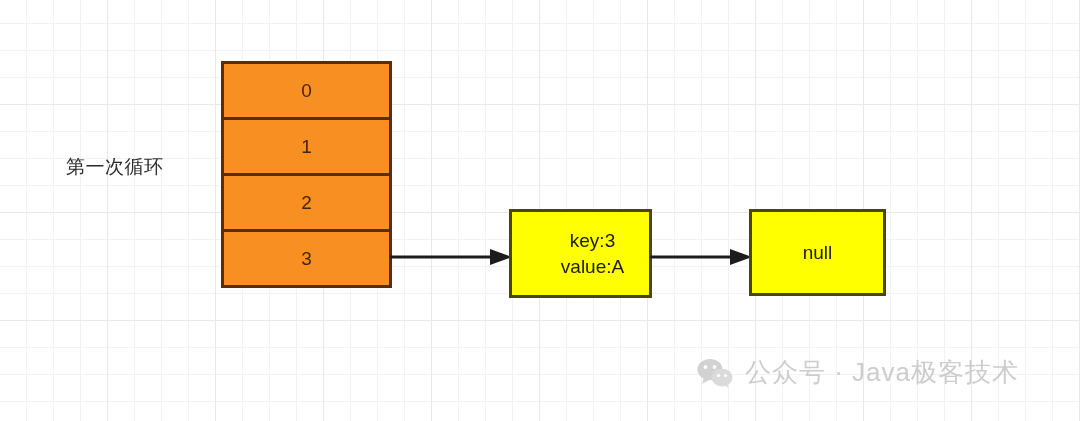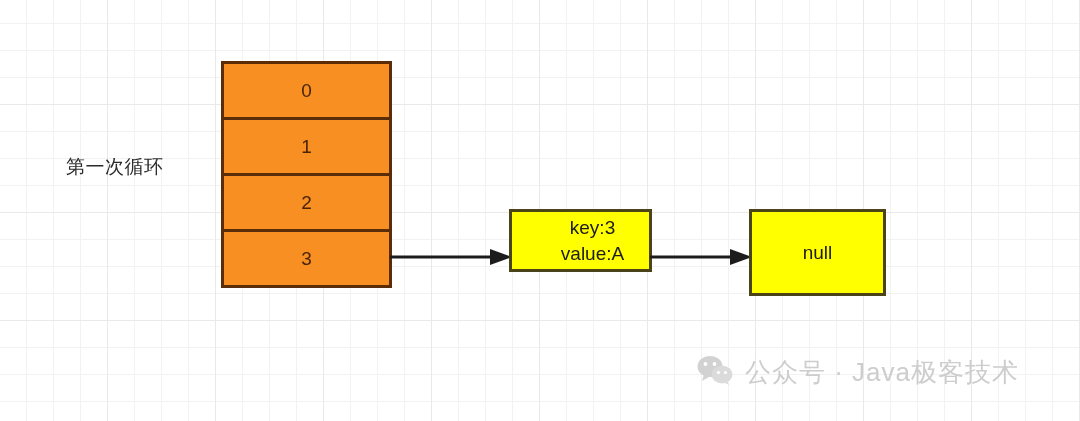--- a/index.html
+++ b/index.html
@@ -82,21 +82,21 @@
     align-items: center;
     justify-content: center;
     color: #1c1c1c;
     font-size: 19px;
     line-height: 1.32;
   }
   .node-entry {
     left: 509px;
     top: 209px;
     width: 143px;
-    height: 63px;
+    height: 89px;
     padding-left: 24px;
   }
   .node-null {
     left: 749px;
     top: 209px;
     width: 137px;
     height: 87px;
   }
   .node-line {
     display: block;
@@ -119,21 +119,21 @@
     top: 247px;
     width: 102px;
   }
 
   
   .watermark {
     position: absolute;
     left: 697px;
     top: 355px;
     display: flex;
-    align-items: flex-start;
+    align-items: center;
     gap: 12px;
     opacity: 0.92;
   }
   .wm-logo {
     display: block;
   }
   .wm-text {
     font-size: 26px;
     color: #c9c9c9;
     white-space: nowrap;

